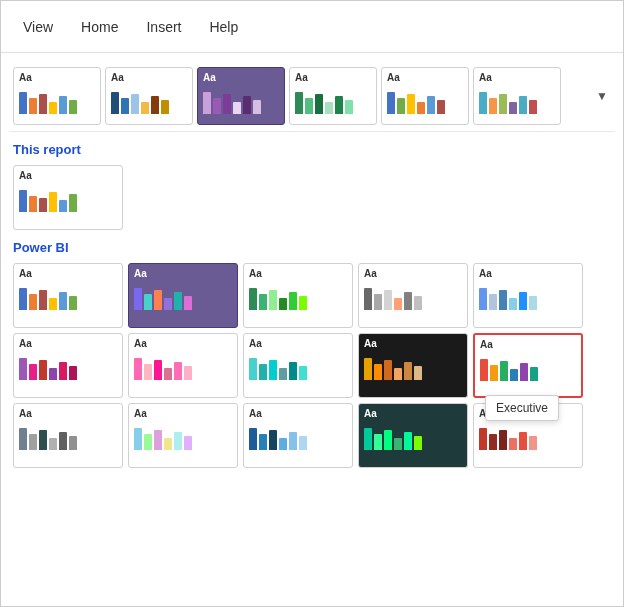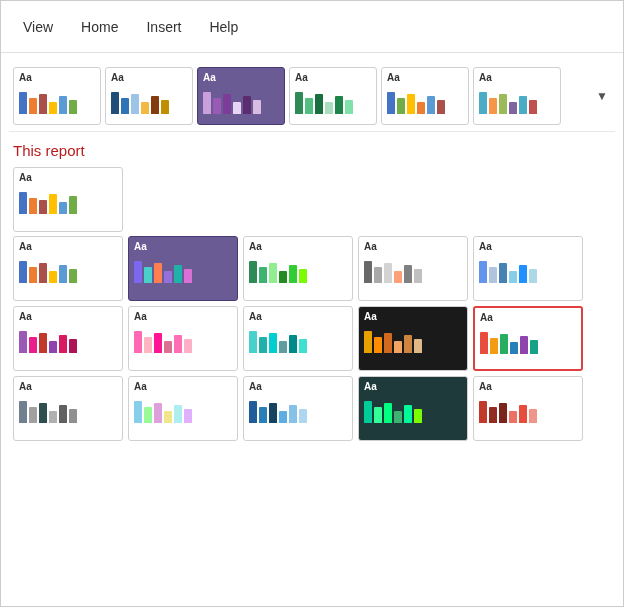--- a/index.html
+++ b/index.html
@@ -61,23 +61,23 @@
       display: flex;
       align-items: center;
       justify-content: center;
       color: #555;
       font-size: 12px;
       cursor: pointer;
     }
 
     
     .section-title {
-      font-size: 15px;
-      font-weight: 400;
-      color: #b91c1c;
+      font-size: 13px;
+      font-weight: 700;
+      color: #1d4ed8;
       margin: 8px 4px 6px 4px;
     }
 
     
     .theme-card {
       width: 110px;
       height: 65px;
       border: 1.5px solid #d0d0d0;
       border-radius: 3px;
       padding: 4px 5px;
@@ -226,20 +226,21 @@
           <div class="bar" style="height: 22px; background: rgb(68, 114, 196); width: 8px;"></div>
           <div class="bar" style="height: 16px; background: rgb(237, 125, 49); width: 8px;"></div>
           <div class="bar" style="height: 14px; background: rgb(169, 80, 75); width: 8px;"></div>
           <div class="bar" style="height: 20px; background: rgb(255, 192, 0); width: 8px;"></div>
           <div class="bar" style="height: 12px; background: rgb(91, 155, 213); width: 8px;"></div>
           <div class="bar" style="height: 18px; background: rgb(112, 173, 71); width: 8px;"></div>
         </div>
       </div>
     </div>
 
+  <div class="section-title">Power BI</div>
   <div class="themes-grid" id="power-bi-grid" style="position:relative;">
 
   <div class="theme-card">
         <span class="card-label">Aa</span>
         <div class="mini-bars">
           <div class="bar" style="height: 22px; background: rgb(68, 114, 196); width: 8px;"></div>
           <div class="bar" style="height: 16px; background: rgb(237, 125, 49); width: 8px;"></div>
           <div class="bar" style="height: 20px; background: rgb(169, 80, 75); width: 8px;"></div>
           <div class="bar" style="height: 12px; background: rgb(255, 192, 0); width: 8px;"></div>
           <div class="bar" style="height: 18px; background: rgb(91, 155, 213); width: 8px;"></div>
@@ -337,20 +338,21 @@
       <div class="theme-card selected-red" style="position: relative;">
         <span class="card-label">Aa</span>
         <div class="mini-bars">
           <div class="bar" style="height: 22px; background: rgb(231, 76, 60); width: 8px;"></div>
           <div class="bar" style="height: 16px; background: rgb(243, 156, 18); width: 8px;"></div>
           <div class="bar" style="height: 20px; background: rgb(39, 174, 96); width: 8px;"></div>
           <div class="bar" style="height: 12px; background: rgb(41, 128, 185); width: 8px;"></div>
           <div class="bar" style="height: 18px; background: rgb(142, 68, 173); width: 8px;"></div>
           <div class="bar" style="height: 14px; background: rgb(22, 160, 133); width: 8px;"></div>
         </div>
+        <div class="tooltip-box" style="top: 60px; left: 10px;">Executive</div>
       </div>
       <div class="theme-card">
         <span class="card-label">Aa</span>
         <div class="mini-bars">
           <div class="bar" style="height: 22px; background: rgb(112, 128, 144); width: 8px;"></div>
           <div class="bar" style="height: 16px; background: rgb(160, 160, 160); width: 8px;"></div>
           <div class="bar" style="height: 20px; background: rgb(47, 79, 79); width: 8px;"></div>
           <div class="bar" style="height: 12px; background: rgb(176, 176, 176); width: 8px;"></div>
           <div class="bar" style="height: 18px; background: rgb(96, 96, 96); width: 8px;"></div>
           <div class="bar" style="height: 14px; background: rgb(144, 144, 144); width: 8px;"></div>

